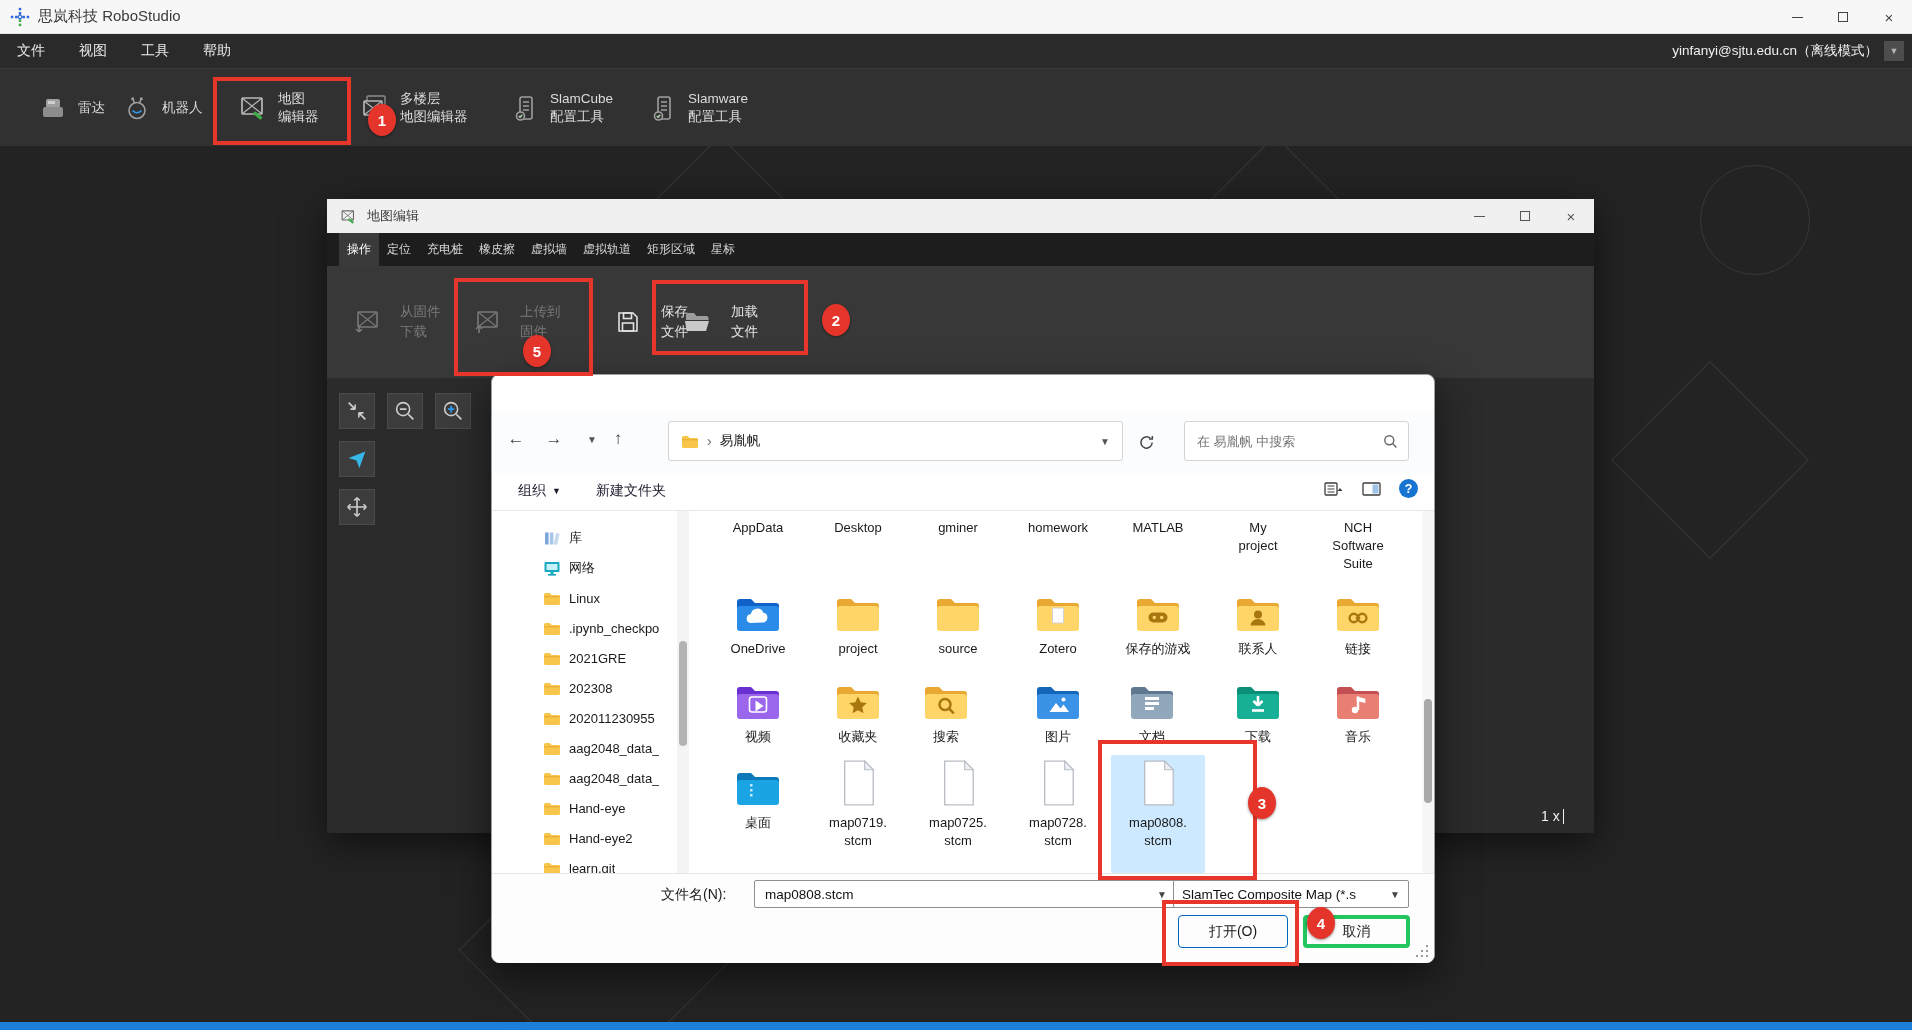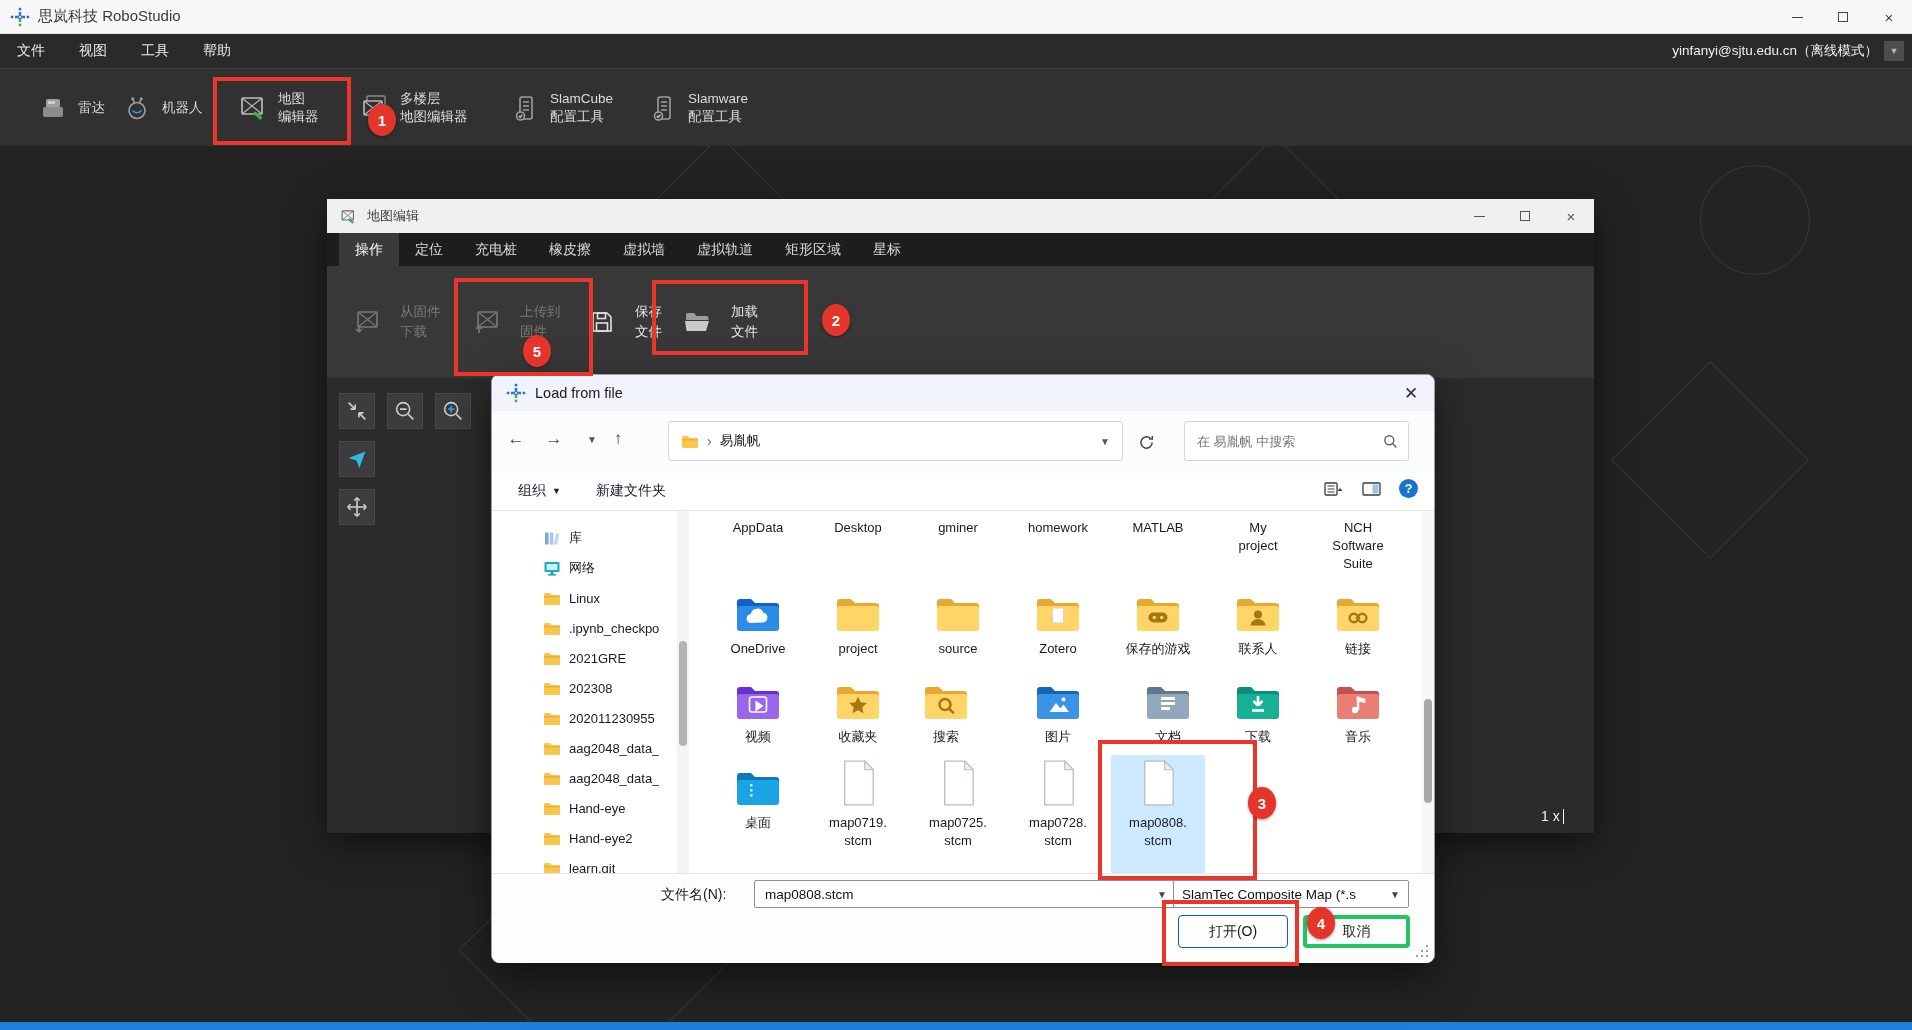--- a/index.html
+++ b/index.html
@@ -35,21 +35,21 @@
   
   .mapwin{position:absolute;left:327px;top:199px;width:1267px;height:634px;background:#2b2b2b;box-shadow:0 10px 34px rgba(0,0,0,.55);z-index:10;}
   .mw-title{height:34px;background:#f0f0f0;display:flex;align-items:center;position:relative;}
   .mw-title .t{margin-left:10px;font-size:13px;color:#3c3c3c;}
   .mw-title .appicon{margin-left:13px;display:flex;}
   .mw-ctrl{position:absolute;right:0;top:0;height:34px;display:flex;}
   .mw-ctrl .wc{color:#555;}
   .mw-ctrl .wc .min{background:#555;}
   .mw-ctrl .wc .max{border-color:#555;}
   .mw-tabs{height:33px;background:#1d1d1d;display:flex;align-items:stretch;padding-left:12px;}
-  .mw-tab{padding:0 16px;display:flex;align-items:center;font-size:14px;color:#d9d9d9;}
+  .mw-tab{padding:0 8px;display:flex;align-items:center;font-size:12px;color:#d9d9d9;}
   .mw-tab.active{background:#3a3a3a;color:#ffffff;}
   .mw-ribbon{height:112px;background:#383838;position:relative;}
   .rb-btn{position:absolute;top:0;height:112px;display:flex;align-items:center;gap:20px;}
   .rb-btn .rb-lines{display:flex;flex-direction:column;font-size:13.5px;line-height:20px;}
   .rb-btn.enabled{color:#e2e2e2;}
   .rb-btn.disabled{color:#787878;}
   .mw-canvas{position:relative;height:455px;background:#2b2b2b;}
   .cv-tool{position:absolute;width:36px;height:36px;background:#3c3c3c;border:1px solid #4a4a4a;display:flex;align-items:center;justify-content:center;}
   .zoomind{position:absolute;left:1214px;top:430px;color:#f2f2f2;font-size:14px;display:flex;align-items:center;gap:3px;}
   .zoomind .cursor{display:inline-block;width:1px;height:15px;background:#f2f2f2;}
@@ -291,21 +291,21 @@
               <rect x="5" y="3" width="19" height="15" rx="1" fill="none" stroke="currentColor" stroke-width="1.6"></rect>
               <path d="M5 3 L24 18 M24 3 L5 18" stroke="currentColor" stroke-width="1.1"></path>
               <path d="M6 24 v-7 M6 17 l-3 3 M6 17 l3 3" stroke="currentColor" stroke-width="1.7" fill="none"></path>
             </svg>
           </span>
           <div class="rb-lines">
             <span>上传到</span>
             <span>固件</span>
           </div>
         </div>
-        <div class="rb-btn enabled" style="left: 262px;">
+        <div class="rb-btn enabled" style="left: 262px; padding-left: 26px;">
           <span style="display: flex;">
             <svg width="26" height="26" viewBox="0 0 26 26" fill="none" stroke="currentColor" stroke-width="1.6">
               <path d="M4 4 h14 l4 4 v14 h-18 z"></path>
               <rect x="8.5" y="4" width="8" height="5.5"></rect>
               <rect x="7.5" y="14" width="11" height="8"></rect>
             </svg>
           </span>
           <div class="rb-lines">
             <span>保存</span>
             <span>文件</span>
@@ -357,39 +357,20 @@
         <div class="cv-tool" style="left: 12px; top: 111px;">
           <svg width="26" height="26" viewBox="0 0 28 28" fill="none" stroke="#cfcfcf" stroke-width="1.7">
             <path d="M14 4 v20 M4 14 h20"></path>
             <path d="M14 4 l-3 3 M14 4 l3 3 M14 24 l-3-3 M14 24 l3-3 M4 14 l3-3 M4 14 l3 3 M24 14 l-3-3 M24 14 l-3 3"></path>
           </svg>
         </div>
       </div>
   </div>
 
   <div class="dialog">
-    <div class="dlg-title">
-      <span class="appicon">
-          <svg width="20" height="20" viewBox="0 0 24 24">
-            <g fill="#2f6bd8">
-              <rect x="10.5" y="1" width="3" height="3"></rect>
-              <rect x="10.5" y="6" width="3" height="3"></rect>
-              <rect x="1" y="10.5" width="3" height="3"></rect>
-              <rect x="6" y="10.5" width="3" height="3"></rect>
-              <rect x="15" y="10.5" width="3" height="3"></rect>
-              <rect x="20" y="10.5" width="3" height="3"></rect>
-              <path d="M12 9.2 L14.8 12 L12 14.8 L9.2 12 Z" fill="none" stroke="#2f6bd8" stroke-width="1.5"></path>
-            </g>
-            <rect x="10.5" y="15" width="3" height="3" fill="#3fae49"></rect>
-            <rect x="10.5" y="20" width="3" height="3" fill="#3fae49"></rect>
-          </svg>
-        </span>
-      <span class="t">Load from file</span>
-      <div class="dlg-close">✕</div>
-    </div>
 
     <div class="dlg-addr">
       <div class="navbtn" style="left:8px;">←</div>
       <div class="navbtn" style="left:46px;">→</div>
       <div class="navbtn small" style="left:84px;">▼</div>
       <div class="navbtn" style="left:110px;">↑</div>
       <div class="addrbox">
         <span style="margin-left:12px;display:flex;">
             <svg width="18" height="15" viewBox="0 0 18 15">
               <path d="M1 3.5 q0-1.5 1.5-1.5 h4.3 l1.8 2 h7 q1.4 0 1.4 1.4 v7.1 q0 1.5-1.5 1.5 h-13 q-1.5 0-1.5-1.5z" fill="#f7c64a"></path>
@@ -691,21 +672,21 @@
             <div class="icwrap">
               <svg width="46" height="38" viewBox="0 0 46 38">
                 <path d="M2 7 q0-3 3-3 h11 l4 4 h21 q3 0 3 3 v3 H2 Z" fill="#1467b8"></path>
                 <rect x="2" y="11" width="42" height="25" rx="3" fill="#3b93e8"></rect>
                 <path d="M14.5 29 l6.5-9 4.5 5.5 3-4 5.5 7.5z" fill="#fff"></path>
                 <circle cx="28.5" cy="16.5" r="2" fill="#fff"></circle>
               </svg>
             </div>
             <div class="lab">图片</div>
           </div>
-          <div class="tile" style="left: 432px; top: 158px;">
+          <div class="tile" style="left: 416px; top: 158px;">
             <div class="icwrap">
               <svg width="46" height="38" viewBox="0 0 46 38">
                 <path d="M2 7 q0-3 3-3 h11 l4 4 h21 q3 0 3 3 v3 H2 Z" fill="#5f7890"></path>
                 <rect x="2" y="11" width="42" height="25" rx="3" fill="#90a7bc"></rect>
                 <rect x="16" y="14" width="14" height="3" fill="#fff"></rect>
                 <rect x="16" y="19" width="14" height="3" fill="#fff"></rect>
                 <rect x="16" y="24" width="9" height="3" fill="#fff"></rect>
               </svg>
             </div>
             <div class="lab">文档</div>

